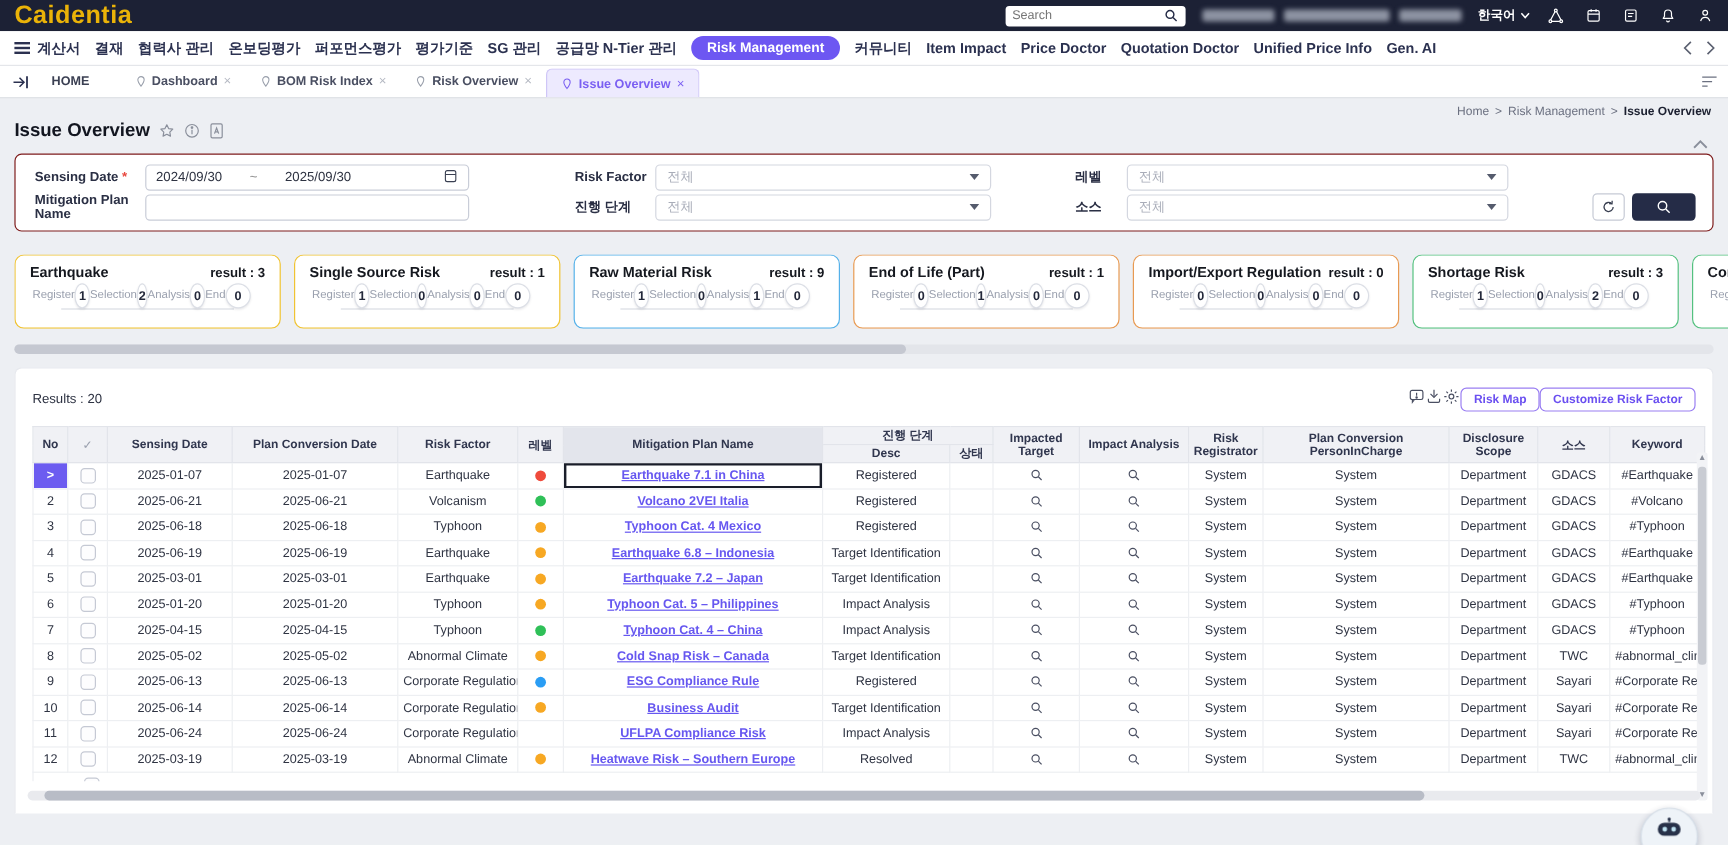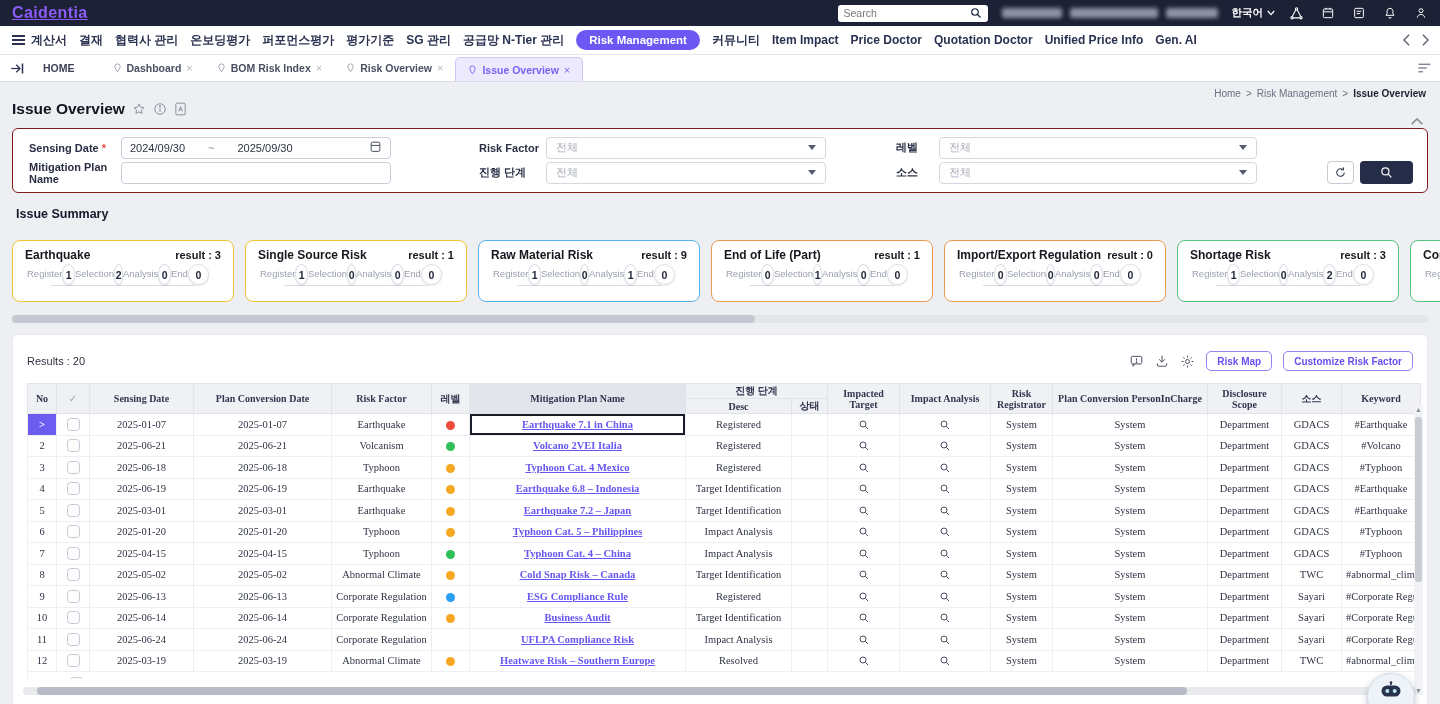--- a/index.html
+++ b/index.html
@@ -1,20 +1,20 @@
 <!DOCTYPE html>
 <html><head>
 <meta charset="utf-8">
 <style>
   * { box-sizing: border-box; margin: 0; padding: 0; }
   html,body { width:1440px; height:704px; overflow:hidden; font-family:"Liberation Sans", sans-serif; background:#edeff3; }
 
   
   .topbar { height:26px; background:#1c2135; display:flex; align-items:center; padding:0 12px; color:#fff; }
-  .logo { font-size:16px; font-weight:700; letter-spacing:.4px; color:#8b5cf6;text-decoration:underline; }
+  .logo { font-size:21px; font-weight:700; letter-spacing:.4px; color:#eab308; }
   .topbar-right { margin-left:auto; display:flex; align-items:center; gap:14px; }
   .searchbox { width:150px; height:17px; background:#fff; border-radius:3px; display:flex; align-items:center; padding:0 6px; }
   .searchbox input { border:none; outline:none; flex:1; font-size:10.5px; color:#333; min-width:0; font-family:inherit; }
   .blurwrap { display:flex; gap:8px; align-items:center; }
   .blurseg { height:10px; background:#8d93a2; border-radius:2px; filter:blur(2px); }
   .lang { font-size:10.5px; font-weight:700; color:#fff; display:flex; align-items:center; gap:4px; }
   .tb-icons { display:flex; align-items:center; gap:17px; }
   .tb-icons svg { display:block; }
 
   
@@ -72,25 +72,25 @@
   .step { width:48px; display:flex; flex-direction:row; align-items:center; position:relative; }
   .step .slabel { font-size:9.5px; color:#9aa0ae; line-height:11px; }
   .step .scirc { width:21px; height:21px; border-radius:50%; background:#fff; border:1px solid #dcdfe6; box-shadow:0 1px 2px rgba(20,24,40,.10); display:flex; align-items:center; justify-content:center; font-size:10.5px; font-weight:700; color:#23283a; margin-top:2px; z-index:1; }
   .cards-scroll { margin-top:13px; height:8px; background:#e3e5ea; border-radius:4px; position:relative; }
   .cards-scroll .thumb { position:absolute; left:0; top:0; height:8px; width:743px; background:#c5c8d1; border-radius:4px; }
 
   
   .tcard { background:#fff; border-radius:6px 6px 0 0; border:1px solid #e7e9ee; border-bottom:none; margin-top:11px; height:372px; position:relative; padding:0 14px; overflow:hidden; }
   .tcard-top { display:flex; align-items:center; padding-top:16px; }
   .results { font-size:11px; color:#2d3242; }
-  .tcard-actions { margin-left:auto; display:flex; align-items:center; gap:11px; }
+  .tcard-actions { margin-left:auto; display:flex; }
   .act-icon { cursor:pointer; display:flex; }
   .pill-btn { height:20px; border:1px solid #9a7ff2; color:#6a4ff0; background:#fff; border-radius:5px; font-size:10px; font-weight:700; padding:0 10px; display:flex; align-items:center; cursor:pointer; white-space:nowrap; font-family:inherit; }
 
-  table.grid { border-collapse:collapse; table-layout:fixed; width:1393px; margin-top:12px; font-size:10.5px;font-family:Liberation Serif, serif; }
+  table.grid { border-collapse:collapse; table-layout:fixed; width:1393px; margin-top:12px; font-size:10.5px; }
   table.grid th { background:#f0f1f5; border:1px solid #e2e4ea; font-size:10px; font-weight:700; color:#30364e; height:15px; padding:0 3px; }
   table.grid th.hl { background:#e3e5ec; }
   table.grid td { border:1px solid #edeff2; border-top:none; height:21.5px; text-align:center; color:#2f3443; padding:0 4px; overflow:hidden; white-space:nowrap; }
   td.c-factor { text-align:left; padding-left:12px; }
   td.c-name { text-align:left; padding-left:9px; position:relative; }
   td.c-name.focus { box-shadow:inset 0 0 0 2px #191d29; }
   td.c-name a { color:#6657f0; text-decoration:underline; font-weight:600; cursor:pointer; }
   td.c-no.sel { background:#6c5cf0; color:#fff; font-weight:700; }
   td.c-key { color:#62c462; padding:0; }
   .dot { display:inline-block; width:9px; height:9px; border-radius:50%; vertical-align:middle; }
@@ -342,21 +342,20 @@
         </button>
       <button class="btn-search">
           <svg width="13" height="13" viewBox="0 0 24 24">
             <circle cx="10" cy="10" r="6.5" fill="none" stroke="#fff" stroke-width="2.2"></circle>
             <line x1="15" y1="15" x2="21" y2="21" stroke="#fff" stroke-width="2.2"></line>
           </svg>
         </button>
     </div>
   </div>
 
-  <div class="sum-title">Issue Summary</div>
   <div class="cards">
       <div class="sum-card" style="border-color: rgb(240, 195, 50);">
         <div class="sum-head">
       <span class="sum-name">Earthquake</span>
       <span class="sum-result">result : 3</span>
         </div>
     <div class="steps multi">
           <div class="step">
       <span class="slabel">Register</span>
       <span class="scirc">1</span>

